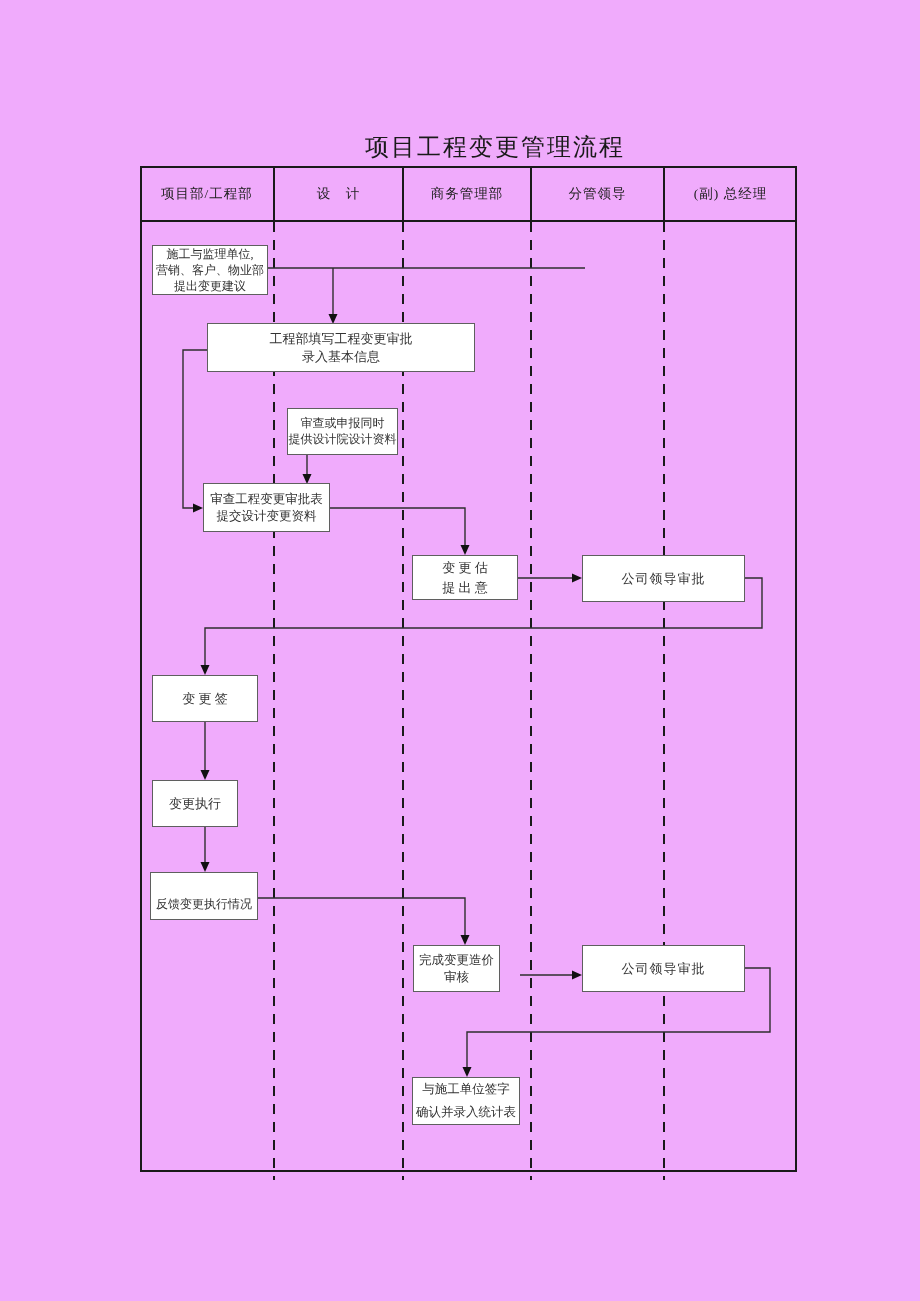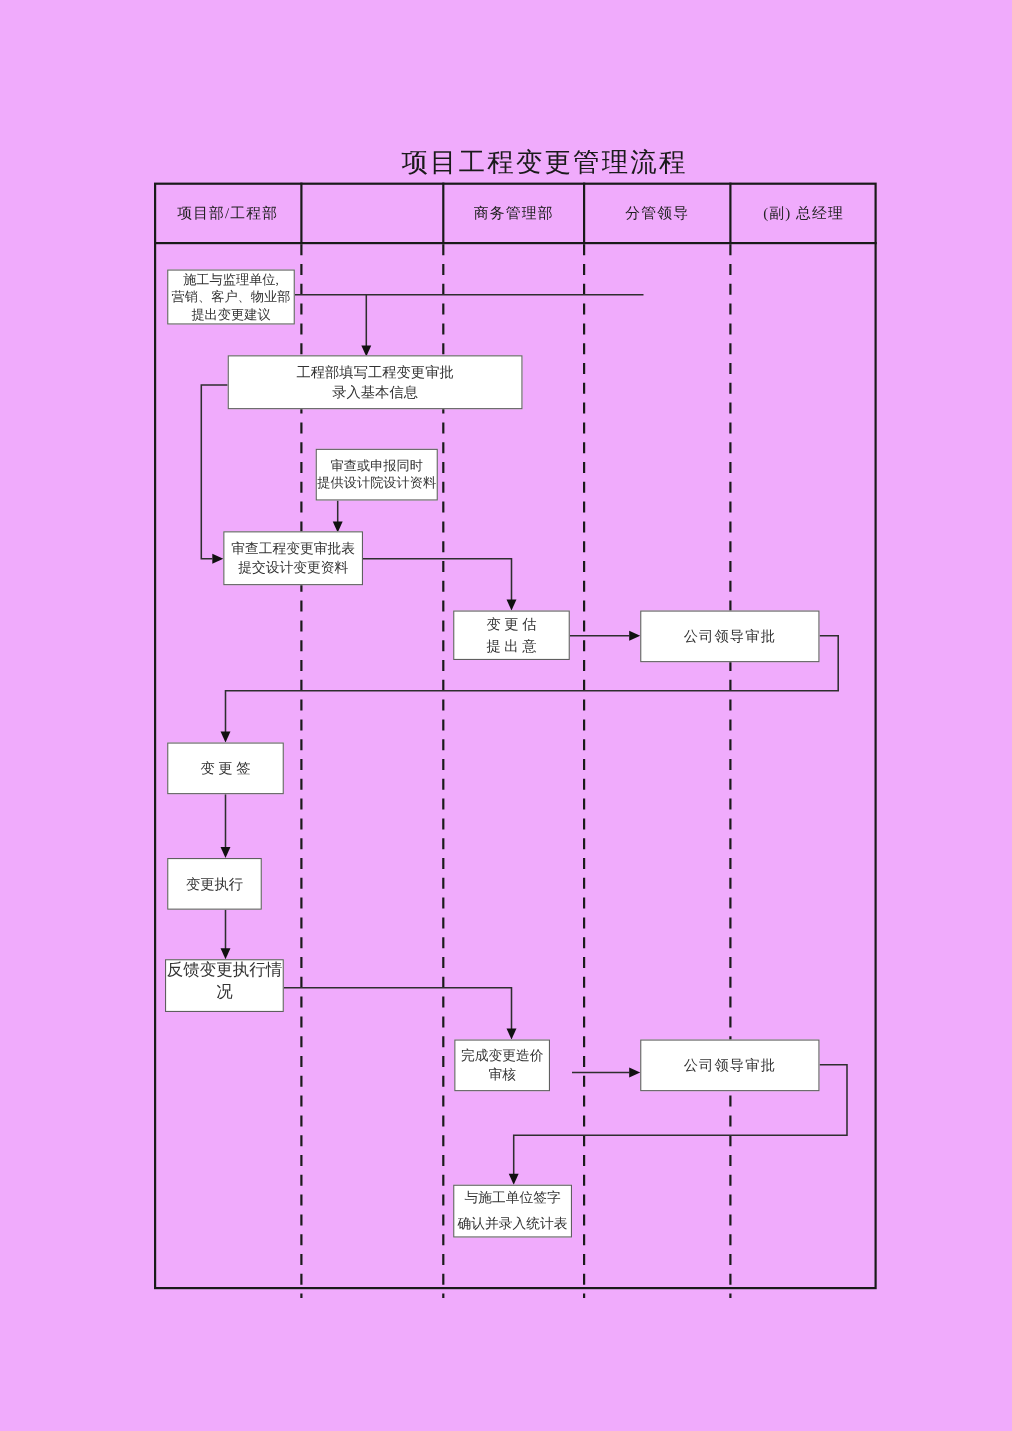--- a/index.html
+++ b/index.html
@@ -102,20 +102,23 @@
       <polygon points="582,975 572,970.5 572,979.5"></polygon>
       <polygon points="467,1077 462.5,1067 471.5,1067"></polygon>
     </g>
   </svg>
 
   <div class="frame"></div>
   <div class="header-row">
     <div class="header-cell" style="left:0;width:134px">
       <span>项目部/工程部</span>
     </div>
+    <div class="header-cell" style="left:134px;width:129px">
+      <span>设　计</span>
+    </div>
     <div class="header-cell" style="left:263px;width:128px">
       <span>商务管理部</span>
     </div>
     <div class="header-cell" style="left:391px;width:133px">
       <span>分管领导</span>
     </div>
     <div class="header-cell" style="left:524px;width:133px">
       <span>(副) 总经理</span>
     </div>
   </div>
@@ -140,21 +143,21 @@
 
   <div class="box" style="left:412px;top:555px;width:106px;height:45px;line-height:1.5">变 更 估
 提 出 意</div>
 
   <div class="box" style="left:582px;top:555px;width:163px;height:47px;letter-spacing:1px">公司领导审批</div>
 
   <div class="box" style="left:152px;top:675px;width:106px;height:47px">变 更 签</div>
 
   <div class="box" style="left:152px;top:780px;width:86px;height:47px">变更执行</div>
 
-  <div class="box" style="left:150px;top:872px;width:108px;height:48px;font-size:15px;align-items:flex-end;padding-bottom:6px">反馈变更执行情况</div>
+  <div class="box" style="left:150px;top:872px;width:108px;height:48px;font-size:12px;align-items:flex-end;padding-bottom:6px">反馈变更执行情况</div>
 
   <div class="box" style="left:413px;top:945px;width:87px;height:47px;font-size:12.5px">完成变更造价审核</div>
 
   <div class="box" style="left:582px;top:945px;width:163px;height:47px;letter-spacing:1px">公司领导审批</div>
 
   <div class="box" style="left:412px;top:1077px;width:108px;height:48px;font-size:12.5px;line-height:1.85;align-items:flex-end">与施工单位签字
 确认并录入统计表</div>
 
 </div>
 

